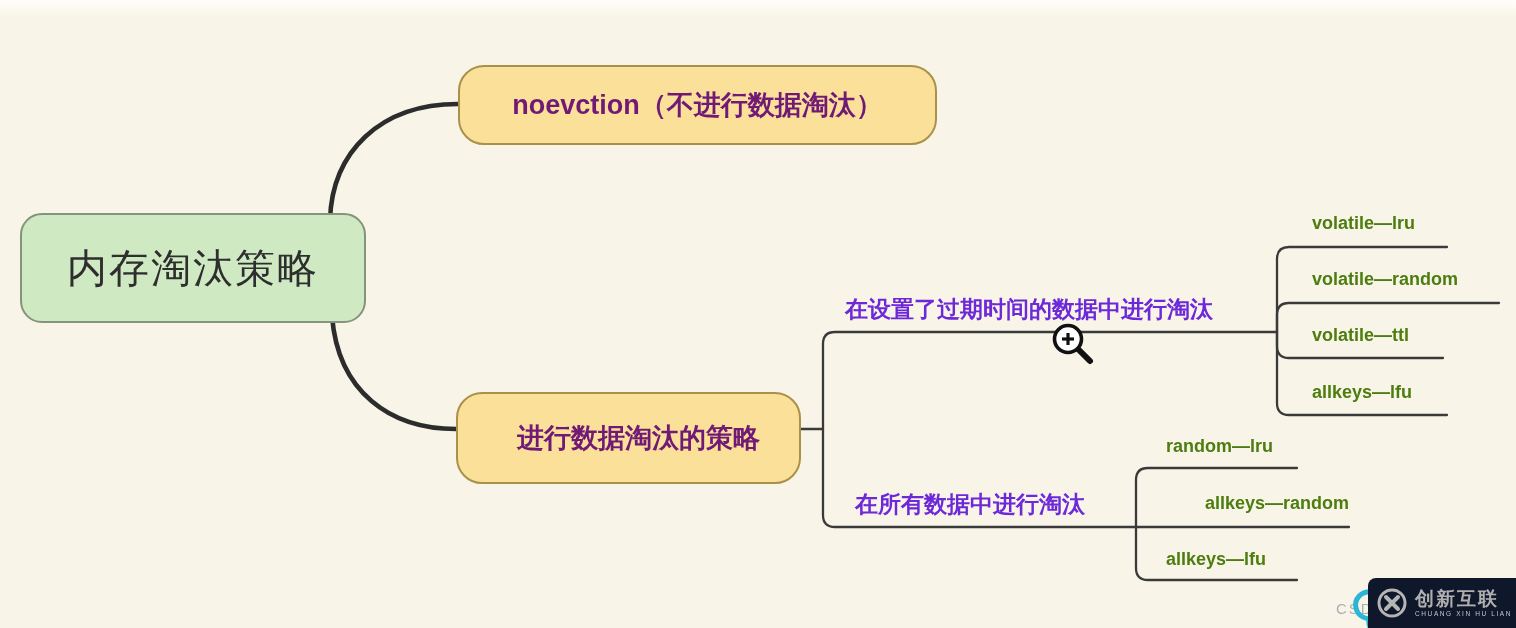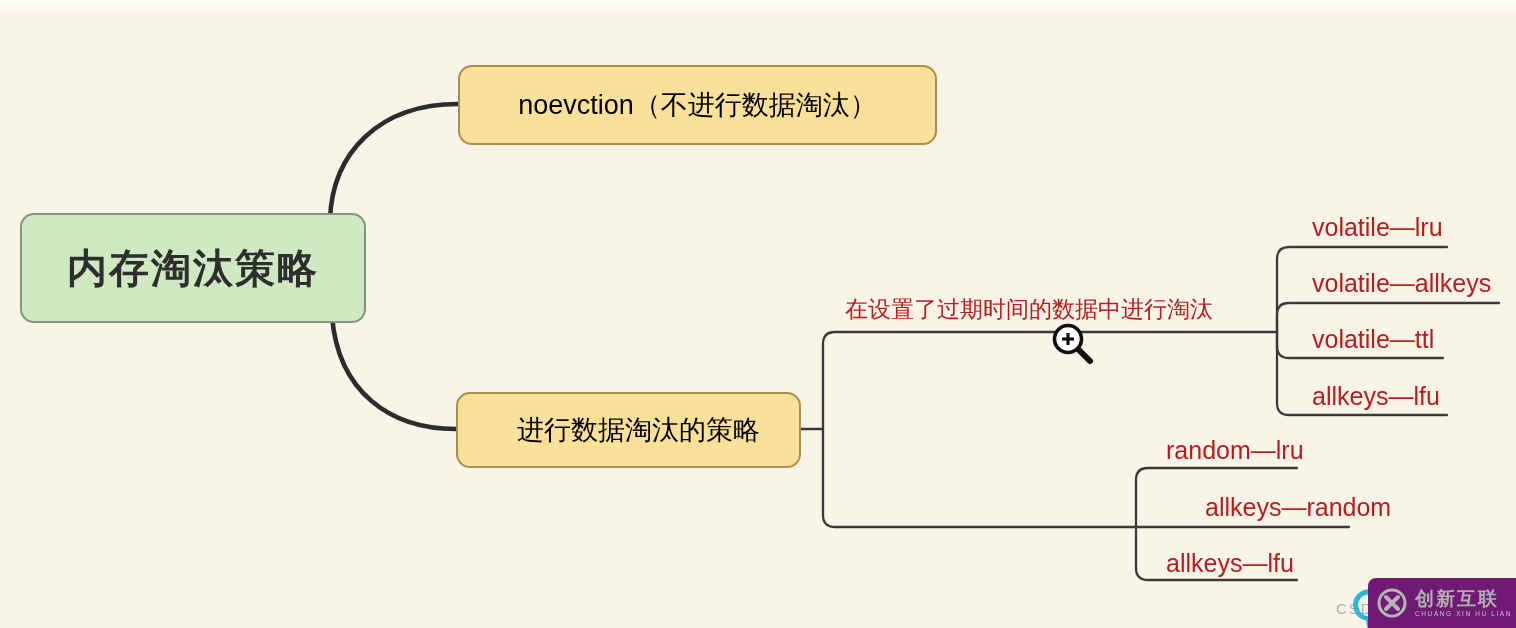--- a/index.html
+++ b/index.html
@@ -12,38 +12,38 @@
     content:"";position:absolute;left:0;top:0;right:0;height:16px;
     background:linear-gradient(#fffefb,#f8f5e800);pointer-events:none;
   }
   svg.links{position:absolute;left:0;top:0;}
   .node{
     position:absolute;display:flex;align-items:center;justify-content:center;
     box-sizing:border-box;white-space:nowrap;color:#2e2e2e;
   }
   .node-root{
     left:20px;top:213px;width:346px;height:110px;
-    background:#cfe9c3;border:2px solid #84937c;border-radius:14px;
-    font-size:40px;font-weight:700;letter-spacing:2px;
+    background:#cfe9c3;border:2px solid #84937c;border-radius:22px;
+    font-size:40px;font-weight:400;letter-spacing:2px;
   }
   .node-branch{
-    background:#fbe099;border:2px solid #aa9149;border-radius:14px;
-    font-size:27px;font-weight:400;color:#000000;
+    background:#fbe099;border:2px solid #aa9149;border-radius:26px;
+    font-size:27px;font-weight:700;color:#701a75;
   }
   .node-b0{left:458px;top:65px;width:479px;height:80px;}
-  .node-b1{left:456px;top:392px;width:345px;height:76px;padding-left:20px;}
+  .node-b1{left:456px;top:392px;width:345px;height:92px;padding-left:20px;}
   .lbl{
-    position:absolute;white-space:nowrap;color:#b91c1c;font-weight:400;
+    position:absolute;white-space:nowrap;color:#6d28d9;font-weight:700;
   }
   .lbl-cn{font-size:23px;}
-  .lbl-leaf{font-size:25px;color:#b91c1c;font-weight:400;}
+  .lbl-leaf{font-size:18px;color:#4d7c0f;font-weight:700;}
   .cursor-zoom{position:absolute;left:1046px;top:318px;}
   .wm-box{
     position:absolute;left:1368px;top:578px;width:148px;height:50px;
-    background:#701a75;border-top-left-radius:8px;
+    background:#0f172a;border-top-left-radius:8px;
     display:flex;align-items:center;gap:7px;padding-left:8px;box-sizing:border-box;
   }
   .wm-text{display:flex;flex-direction:column;line-height:1;}
   .wm-title{font-size:19px;font-weight:700;color:#b0b0b0;letter-spacing:2px;}
   .wm-sub{font-size:6.5px;color:#c6c6c6;letter-spacing:1.6px;margin-top:3px;}
   .csdn-partial{
     position:absolute;left:1336px;top:600px;font-size:15px;color:#a9b0b4;
     letter-spacing:2px;font-weight:500;
   }
   .csdn-swoosh{position:absolute;left:1348px;top:586px;}
@@ -74,23 +74,24 @@
     </g>
   </svg>
 
   <div class="node node-root">内存淘汰策略</div>
 
   <div class="node node-branch node-b0">noevction（不进行数据淘汰）</div>
 
   <div class="node node-branch node-b1">进行数据淘汰的策略</div>
 
   <div class="lbl lbl-cn" style="left:845px;top:294px;">在设置了过期时间的数据中进行淘汰</div>
+  <div class="lbl lbl-cn" style="left:855px;top:489px;">在所有数据中进行淘汰</div>
 
   <div class="lbl lbl-leaf" style="left:1312px;top:213px;">volatile—lru</div>
-  <div class="lbl lbl-leaf" style="left:1312px;top:269px;">volatile—allkeys</div>
+  <div class="lbl lbl-leaf" style="left:1312px;top:269px;">volatile—random</div>
   <div class="lbl lbl-leaf" style="left:1312px;top:325px;">volatile—ttl</div>
   <div class="lbl lbl-leaf" style="left:1312px;top:382px;">allkeys—lfu</div>
 
   <div class="lbl lbl-leaf" style="left:1166px;top:436px;">random—lru</div>
   <div class="lbl lbl-leaf" style="left:1166px;top:493px;margin-left:39px;">allkeys—random</div>
   <div class="lbl lbl-leaf" style="left:1166px;top:549px;text-align:center;">allkeys—lfu</div>
 
   <svg class="cursor-zoom" width="52" height="52" viewBox="0 0 52 52">
     <line x1="31" y1="30" x2="44" y2="43" stroke="#111" stroke-width="6" stroke-linecap="round"></line>
     <circle cx="22" cy="21" r="13.5" fill="#fff" stroke="#111" stroke-width="3.6"></circle>

